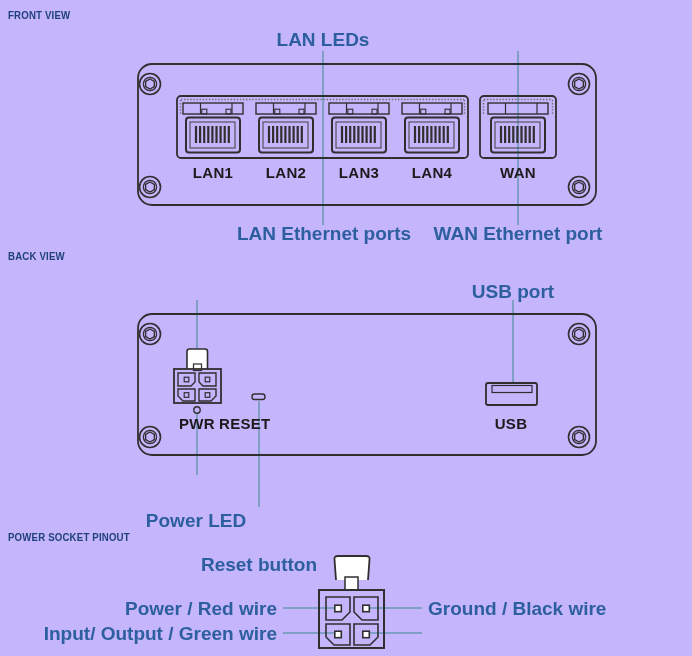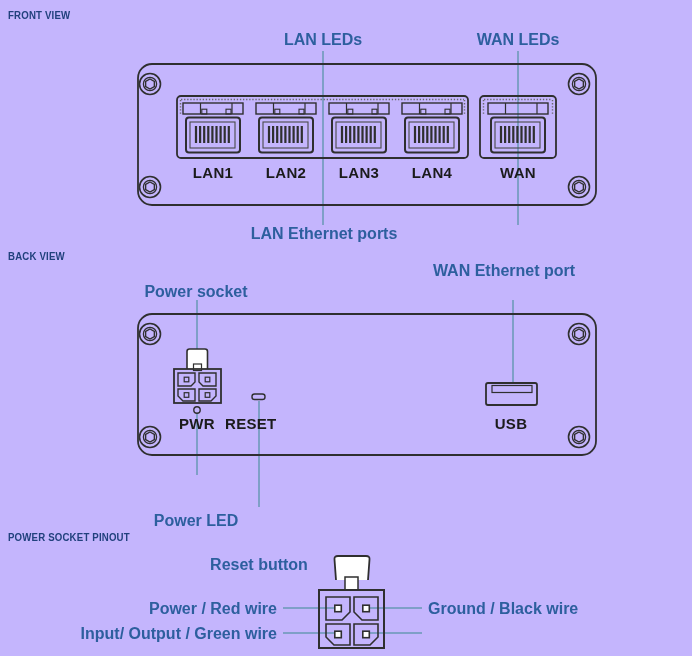--- a/index.html
+++ b/index.html
@@ -1,38 +1,37 @@
 <!DOCTYPE html>
 <html><head>
 <meta charset="utf-8">
 <style>
   html,body{margin:0;padding:0;background:#ffffff;}
   #stage{position:relative;width:692px;height:656px;background:#c4b5fd;overflow:hidden;
          font-family:"Liberation Sans",sans-serif;}
   .section-header{position:absolute;font-size:11.5px;font-weight:700;color:#21417d;
          letter-spacing:.2px;transform:scaleX(.84);transform-origin:left center;white-space:nowrap;}
-  .callout{position:absolute;font-size:16px;font-weight:600;color:#2d5f9e;
+  .callout{position:absolute;font-size:19px;font-weight:600;color:#2d5f9e;
          line-height:15px;white-space:nowrap;}
   .center{text-align:center;}
   .vline{position:absolute;width:1.5px;background:#7f9fc7;z-index:1;}
   .hline{position:absolute;height:1.5px;background:#7f9fc7;z-index:1;}
   .port-label{position:absolute;font-size:15px;font-weight:700;color:#1b1b1b;
          letter-spacing:.3px;text-align:center;width:50px;z-index:3;}
   svg{position:absolute;z-index:2;}
   .lbl{z-index:3;}
 </style>
 </head>
 <body>
 
 <div id="stage">
 
   <div class="section-header" style="left:8px;top:9px;">FRONT VIEW</div>
 
   <div class="callout center" style="left:243px;top:32px;width:160px;">LAN LEDs</div>
-  <div class="callout center" style="left:438px;top:32px;width:160px;">WAN LEDs</div>
 
   <div class="vline" style="left:322px;top:51px;height:174px;"></div>
   <div class="vline" style="left:517px;top:51px;height:174px;"></div>
 
   <svg style="left:137px;top:63px;" width="460" height="143" viewBox="0 0 460 143">
     <defs>
       <g id="screw" stroke="#2f2f2f" fill="none">
         <circle r="10.5" stroke-width="1.6"></circle>
         <circle r="6.6" stroke-width="1.3"></circle>
         <polygon points="0,-5 4.33,-2.5 4.33,2.5 0,5 -4.33,2.5 -4.33,-2.5" stroke-width="1.3"></polygon>
@@ -83,25 +82,25 @@
     </g>
   </svg>
 
   <div class="port-label" style="left:188px;top:164px;">LAN1</div>
   <div class="port-label" style="left:261px;top:164px;">LAN2</div>
   <div class="port-label" style="left:334px;top:164px;">LAN3</div>
   <div class="port-label" style="left:407px;top:164px;">LAN4</div>
   <div class="port-label" style="left:493px;top:164px;">WAN</div>
 
   <div class="callout center lbl" style="left:224px;top:226px;width:200px;">LAN Ethernet ports</div>
-  <div class="callout center lbl" style="left:404px;top:226px;width:200px;margin-top:37px;">WAN Ethernet port</div>
+  <div class="callout center lbl" style="left:418px;top:226px;width:200px;">WAN Ethernet port</div>
 
   <div class="section-header" style="left:8px;top:250px;">BACK VIEW</div>
 
-  <div class="callout center" style="left:96px;top:284px;width:200px;">Power socket</div>
+  <div class="callout center" style="left:413px;top:284px;width:200px;">USB port</div>
 
   <div class="vline" style="left:196px;top:300px;height:59px;"></div>
   <div class="vline" style="left:512px;top:300px;height:83px;"></div>
   <div class="vline" style="left:196px;top:413px;height:62px;"></div>
   <div class="vline" style="left:258px;top:401px;height:106px;"></div>
 
   <svg style="left:137px;top:313px;" width="460" height="143" viewBox="0 0 460 143">
     <rect x="1" y="1" width="458" height="141" rx="14" fill="none" stroke="#2f2f2f" stroke-width="1.8"></rect>
     <use href="#screw" x="13" y="21"></use>
     <use href="#screw" x="442" y="21"></use>
@@ -125,21 +124,21 @@
     <circle cx="60" cy="97" r="3.2" fill="none" stroke="#2f2f2f" stroke-width="1.4"></circle>
     <rect x="115" y="81" width="13" height="5.5" rx="2.6" fill="none" stroke="#2f2f2f" stroke-width="1.4"></rect>
 
     <g stroke="#2f2f2f" fill="none">
       <rect x="349" y="70" width="51" height="22" rx="2" stroke-width="1.8"></rect>
       <rect x="355" y="72.5" width="40" height="7" stroke-width="1.2"></rect>
     </g>
   </svg>
 
   <div class="port-label" style="left:172px;top:415px;">PWR</div>
-  <div class="port-label" style="left:225px;top:415px;text-align:center;">RESET</div>
+  <div class="port-label" style="left:219px;top:415px;text-align:center;">RESET</div>
   <div class="port-label" style="left:486px;top:415px;">USB</div>
 
   <div class="callout center lbl" style="left:96px;top:478px;width:200px;margin-top:35px;">Power LED</div>
   <div class="callout center lbl" style="left:159px;top:510px;width:200px;margin-top:47px;">Reset button</div>
 
   <div class="section-header" style="left:8px;top:531px;">POWER SOCKET PINOUT</div>
 
   <div class="hline" style="left:283px;top:607px;width:56px;"></div>
   <div class="hline" style="left:365px;top:607px;width:57px;"></div>
   <div class="hline" style="left:283px;top:632px;width:56px;"></div>

